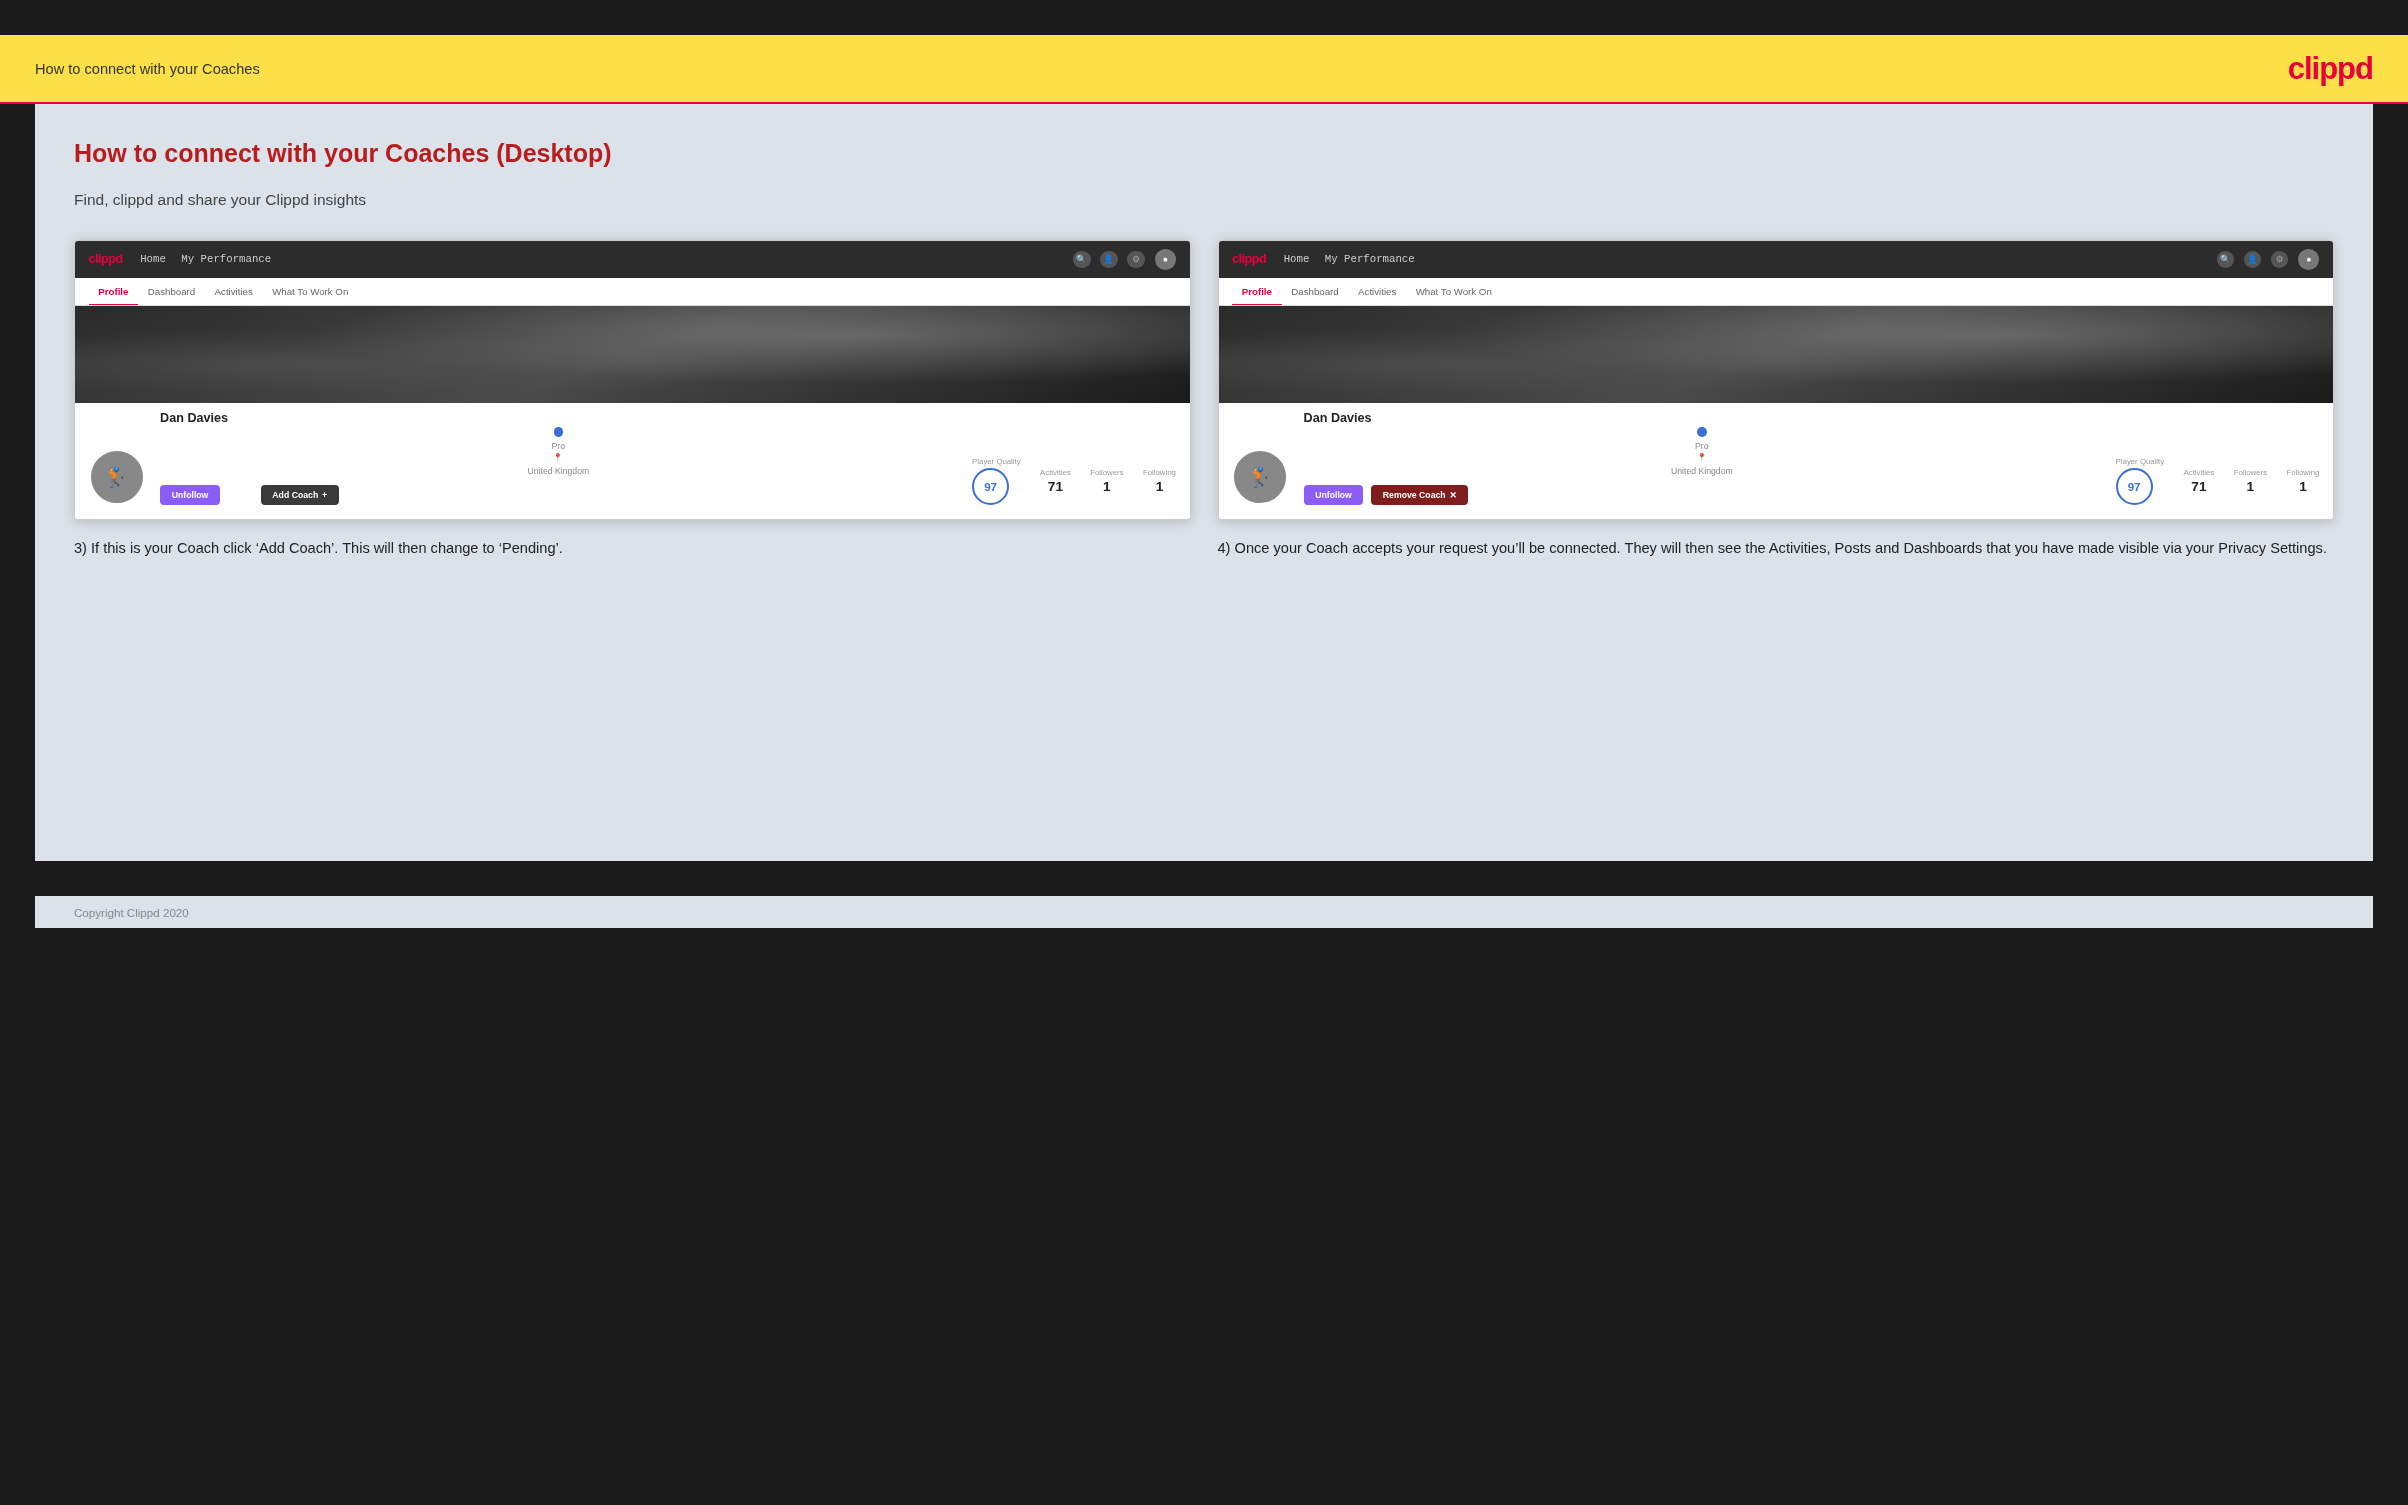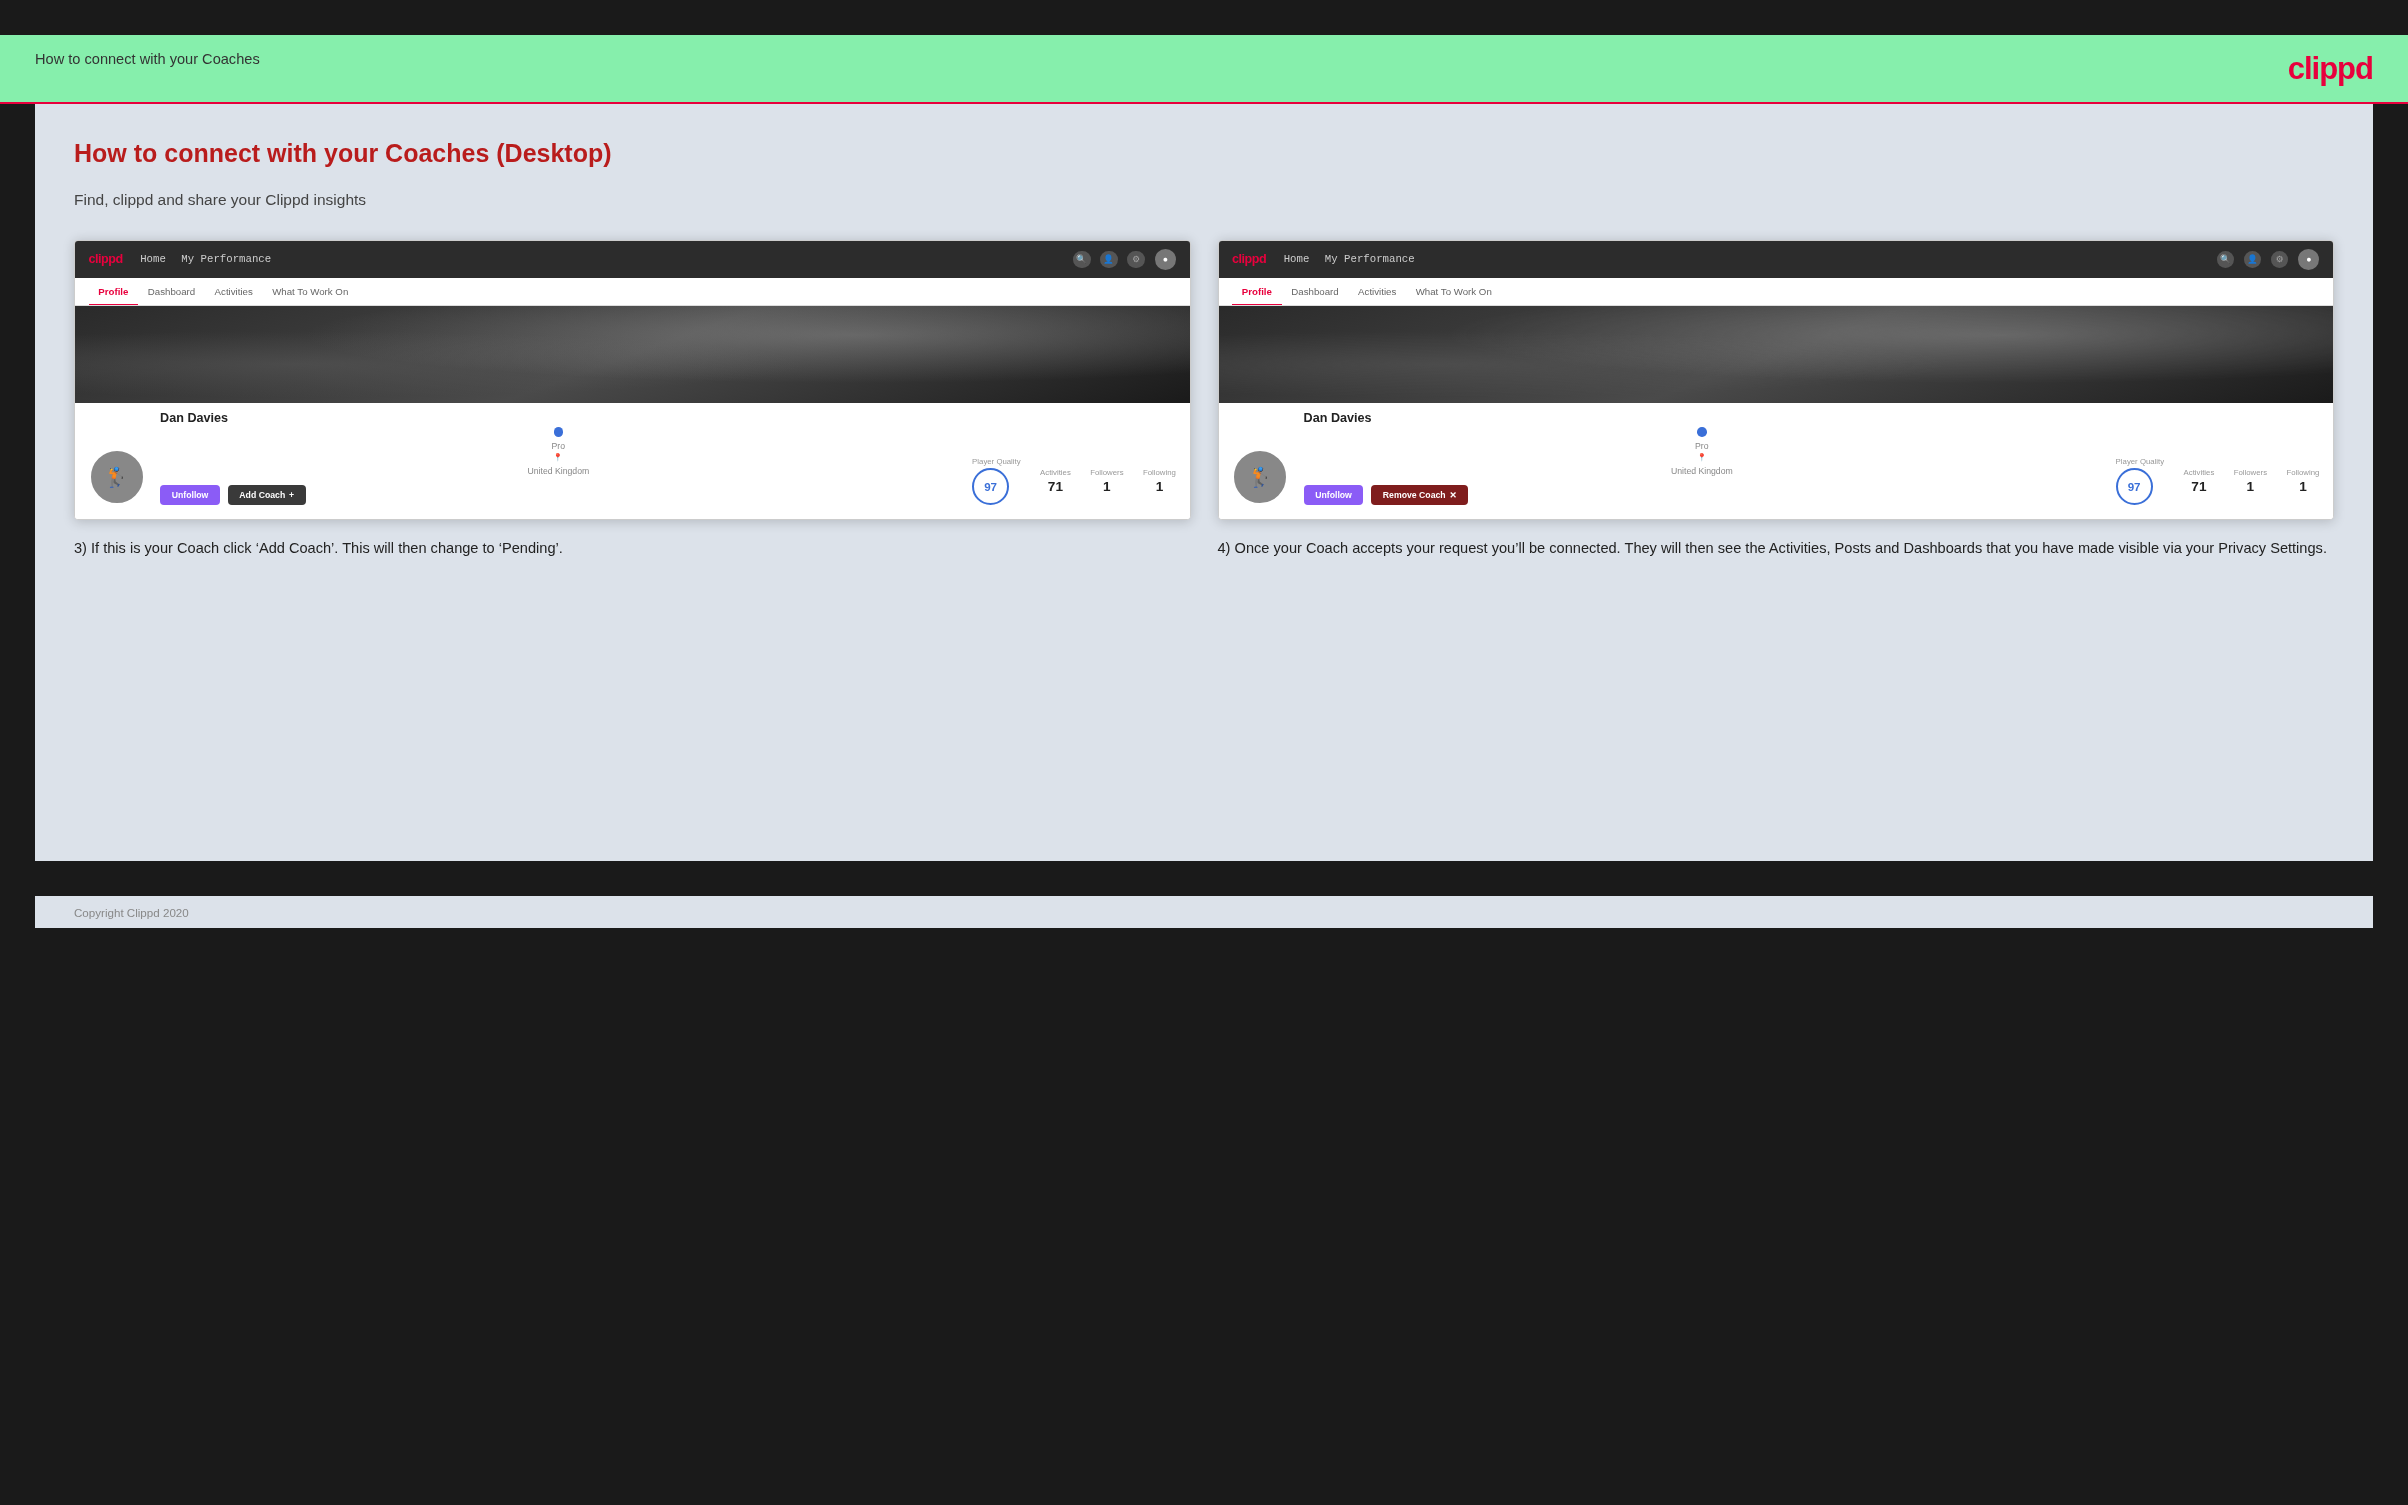--- a/index.html
+++ b/index.html
@@ -6,23 +6,24 @@
     body {
       background: #1a1a1a;
       font-family: -apple-system, BlinkMacSystemFont, 'Segoe UI', sans-serif;
       min-height: 100vh;
     }
     .top-bar {
       background: #1a1a1a;
       height: 35px;
     }
     .header {
-      background: #86efac;
+      background: #fde047;
       padding: 15.5px 35px;
       display: flex;
+      align-items: center;
       justify-content: space-between;
       border-bottom: 2.9px solid #e8003d;
     }
     .header-title {
       font-size: 14.6px;
       color: #333;
       font-weight: 400;
     }
     .clippd-logo {
       font-size: 31px;
@@ -247,20 +248,21 @@
       color: #fff;
       border: none;
       padding: 4.9px 11.6px;
       border-radius: 3.9px;
       font-size: 8.7px;
       font-weight: 600;
       cursor: pointer;
       display: flex;
       align-items: center;
       gap: 3.9px;
+      margin-left: 33px;
     }
     .mock-btn-remove {
       background: #7f1d1d;
       color: #fff;
       border: none;
       padding: 4.9px 11.6px;
       border-radius: 3.9px;
       font-size: 8.7px;
       font-weight: 600;
       cursor: pointer;

